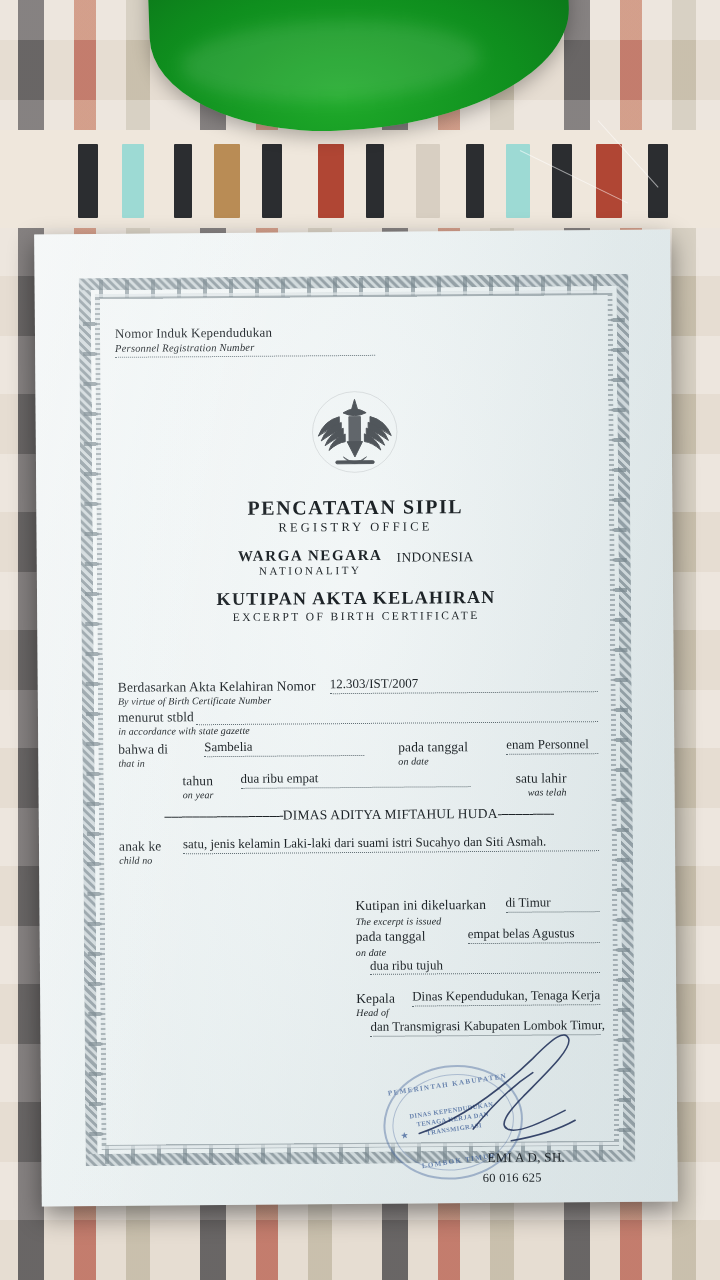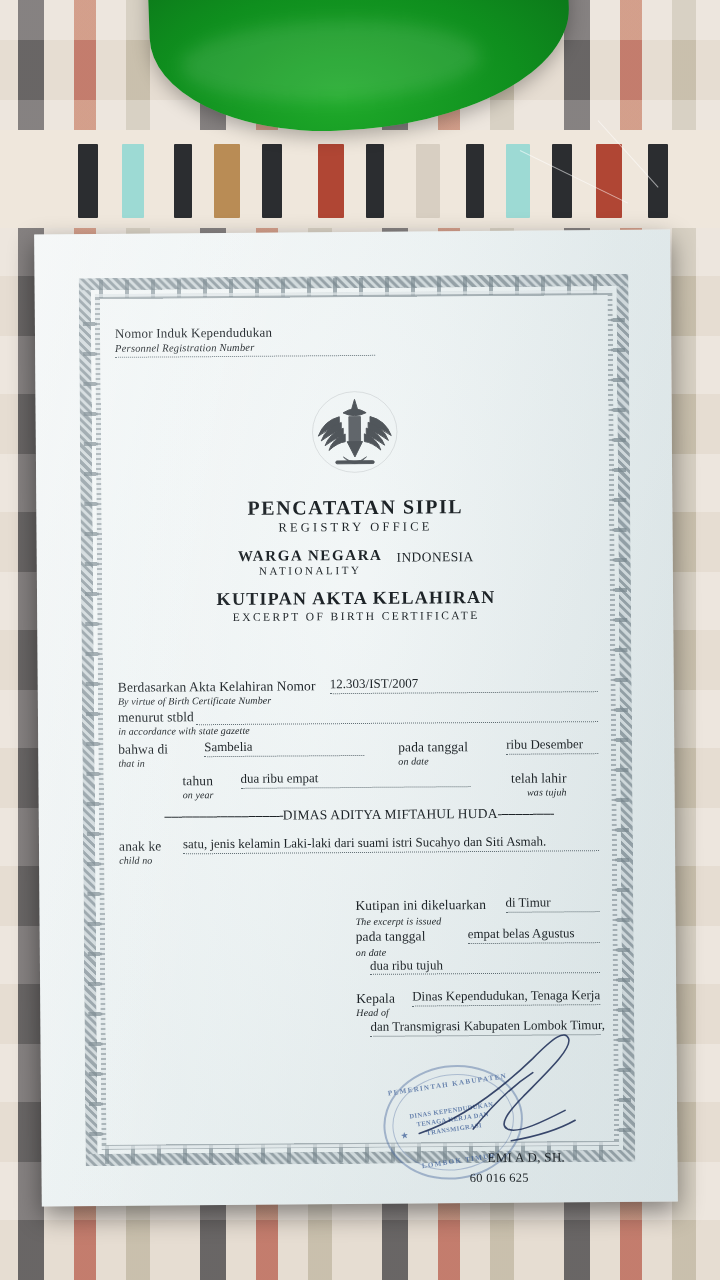--- a/index.html
+++ b/index.html
@@ -354,21 +354,21 @@
   }
   .sign-name {
     position: absolute;
     left: 372px;
     top: 845px;
     font-size: 13px;
     letter-spacing: 0.3px;
   }
   .sign-nip {
     position: absolute;
-    left: 354px;
+    left: 367px;
     top: 866px;
     font-size: 12.5px;
     letter-spacing: 0.3px;
   }
 
   
   .glare {
     position: absolute;
     left: -10%;
     top: -5%;
@@ -477,39 +477,39 @@
         <div class="row-stbld flexrow">
           <div class="lbl">menurut stbld</div>
           <div class="dash"></div>
         </div>
         <div class="lbl-en">in accordance with state gazette</div>
 
         <div class="row-bahwa">
           <div class="col-bahwa lbl">bahwa di</div>
           <div class="val-sambelia val">Sambelia</div>
           <div class="col-tanggal lbl" style="padding-left:34px;">pada tanggal</div>
-          <div class="val-tanggal val">ribu Desember</div>
+          <div class="val-tanggal val">enam Personnel</div>
         </div>
         <div class="flexrow">
           <div class="col-bahwa lbl-en">that in</div>
           <div style="width:160px;"></div>
           <div class="lbl-en" style="padding-left:34px;">on date</div>
         </div>
 
         <div class="row-tahun">
           <div class="spacer-60"></div>
           <div class="col-tahun lbl">tahun</div>
           <div class="val-tahun val">dua ribu empat</div>
-          <div class="col-lahir lbl">telah lahir</div>
+          <div class="col-lahir lbl">satu lahir</div>
         </div>
         <div class="flexrow">
           <div class="spacer-60"></div>
           <div class="col-tahun lbl-en">on year</div>
           <div style="width:230px;"></div>
-          <div class="col-lahir lbl-en">was tujuh</div>
+          <div class="col-lahir lbl-en">was telah</div>
         </div>
 
         <div class="name-row">
           <span class="name-dashes">----------------------------------</span><span>DIMAS ADITYA MIFTAHUL HUDA</span><span class="name-dashes">----------------</span>
         </div>
 
         <div class="row-anak">
           <div class="col-anak lbl">anak ke</div>
           <div class="val-anak val">satu, jenis kelamin Laki-laki dari suami istri Sucahyo dan Siti Asmah.</div>
         </div>

